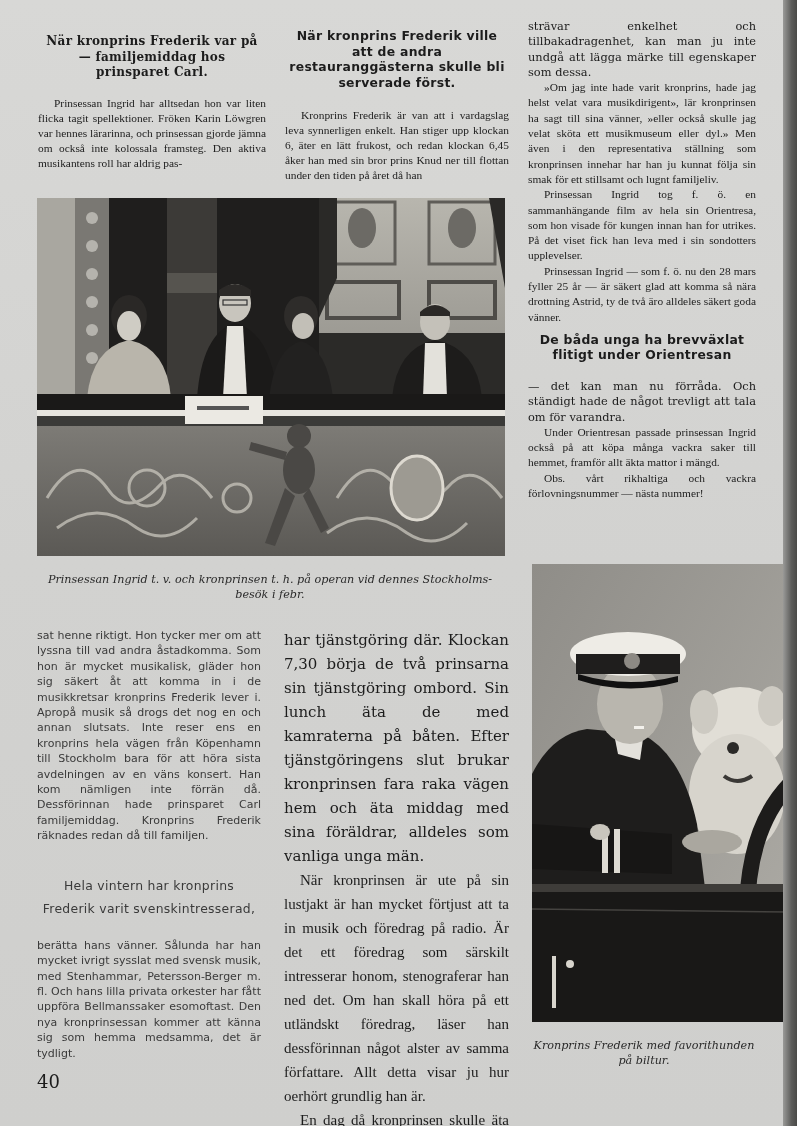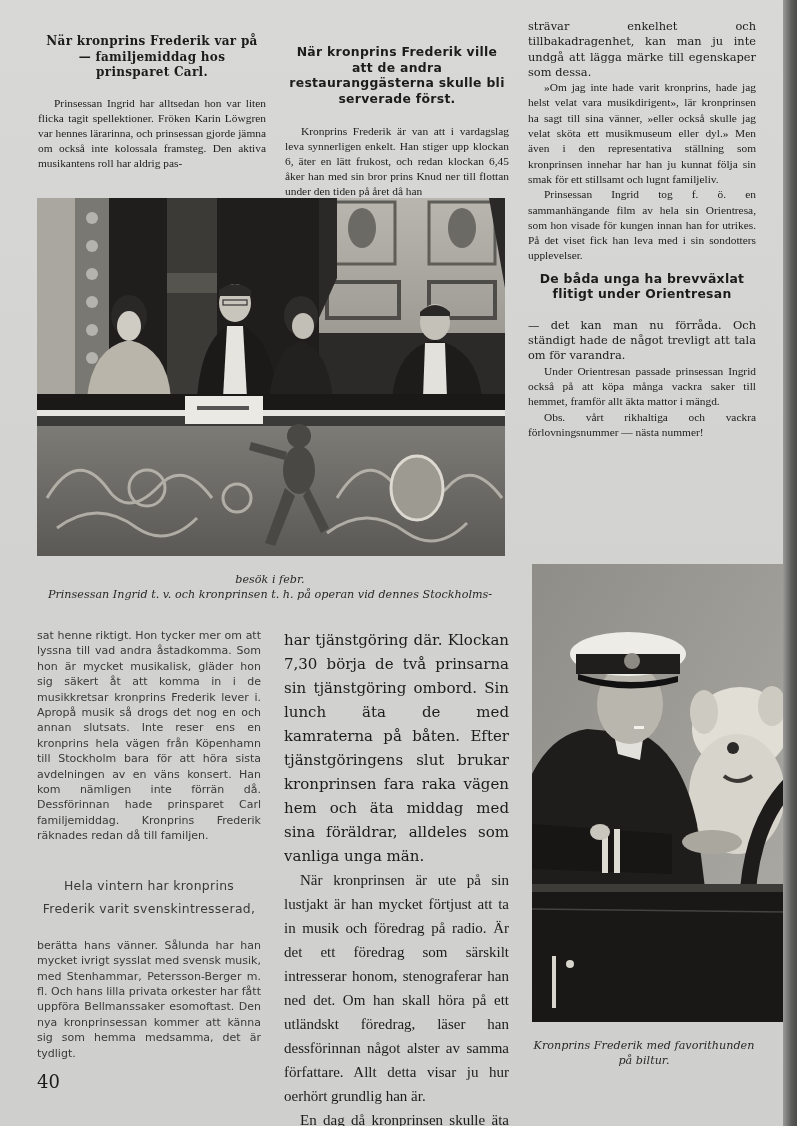--- a/index.html
+++ b/index.html
@@ -37,28 +37,29 @@
 <body>
 
 <div class="page">
 
   <div class="col" style="left:38px; top:34px; width:228px;">
     <h2 class="heading" style="margin:0 6px 15px 6px;">När kronprins Frederik var på — familjemiddag hos prinsparet Carl.</h2>
     <p class="indent">Prinsessan Ingrid har alltsedan hon var liten flicka tagit spellektioner. Fröken Karin Löwgren var hennes lärarinna, och prinsessan gjorde jämna om också inte kolossala framsteg. Den aktiva musikantens roll har aldrig pas-</p>
   </div>
 
   <div class="col" style="left:285px; top:28px; width:224px;">
-    <h2 class="heading heading-sans" style="margin:16px 2px 18px 2px;">När kronprins Frederik ville att de andra restauranggästerna skulle bli serverade först.</h2>
+    <h2 class="heading heading-sans" style="margin:0 2px 18px 2px;">När kronprins Frederik ville att de andra restauranggästerna skulle bli serverade först.</h2>
     <p class="indent">Kronprins Frederik är van att i vardagslag leva synnerligen enkelt. Han stiger upp klockan 6, äter en lätt frukost, och redan klockan 6,45 åker han med sin bror prins Knud ner till flottan under den tiden på året då han</p>
   </div>
 
   <div class="col" style="left:528px; top:19px; width:228px; line-height:15.3px;">
     <p>strävar enkelhet och tillbakadragenhet, kan man ju inte undgå att lägga märke till egenskaper som dessa.</p>
     <p class="indent">»Om jag inte hade varit kronprins, hade jag helst velat vara musikdirigent», lär kronprinsen ha sagt till sina vänner, »eller också skulle jag velat sköta ett musikmuseum eller dyl.» Men även i den representativa ställning som kronprinsen innehar har han ju kunnat följa sin smak för ett stillsamt och lugnt familjeliv.</p>
     <p class="indent">Prinsessan Ingrid tog f. ö. en sammanhängande film av hela sin Orientresa, som hon visade för kungen innan han for utrikes. På det viset fick han leva med i sin sondotters upplevelser.</p>
+    <p class="indent">Prinsessan Ingrid — som f. ö. nu den 28 mars fyller 25 år — är säkert glad att komma så nära drottning Astrid, ty de två äro alldeles säkert goda vänner.</p>
     <h2 class="heading heading-sans" style="margin:7px 0 16px 0;">De båda unga ha brevväxlat flitigt under Orientresan</h2>
     <p>— det kan man nu förråda. Och ständigt hade de något trevligt att tala om för varandra.</p>
     <p class="indent">Under Orientresan passade prinsessan Ingrid också på att köpa många vackra saker till hemmet, framför allt äkta mattor i mängd.</p>
     <p class="indent">Obs. vårt rikhaltiga och vackra förlovningsnummer — nästa nummer!</p>
   </div>
 
   <div class="photo" style="left:37px; top:198px; width:468px; height:358px; background:#3a3a38;" title="Opera box photograph with four figures in evening dress above an ornate carved balustrade with a cherub">
     <svg width="468" height="358" viewBox="0 0 468 358">
       <defs>
         <linearGradient id="wall" x1="0" y1="0" x2="0" y2="1">
@@ -136,22 +137,22 @@
         <circle cx="262" cy="238" r="12"></circle>
         <ellipse cx="262" cy="272" rx="16" ry="24"></ellipse>
         <path d="M248 290 L228 345 L238 348 L258 298 Z"></path>
         <path d="M272 290 L292 330 L284 335 L266 298 Z"></path>
         <path d="M248 262 L212 252 L214 244 L250 254 Z"></path>
       </g>
     </svg>
   </div>
 
   <div class="caption" style="left:30px; top:572px; width:480px;">
+    <div>Prinsessan Ingrid t. v. och kronprinsen t. h. på operan vid dennes Stockholms-</div>
     <div>besök i febr.</div>
-    <div>Prinsessan Ingrid t. v. och kronprinsen t. h. på operan vid dennes Stockholms-</div>
   </div>
 
   <div class="photo" style="left:532px; top:564px; width:258px; height:458px; background:#9a9893;" title="Photograph of a man in naval cap and uniform with a cigarette, beside a white dog, in a car">
     <svg width="258" height="458" viewBox="0 0 258 458">
       <defs>
         <linearGradient id="sky" x1="0" y1="0" x2="1" y2="1">
           <stop offset="0" stop-color="#8f8d88"></stop>
             <stop offset="1" stop-color="#aeaca6"></stop>
         </linearGradient>
       </defs>

